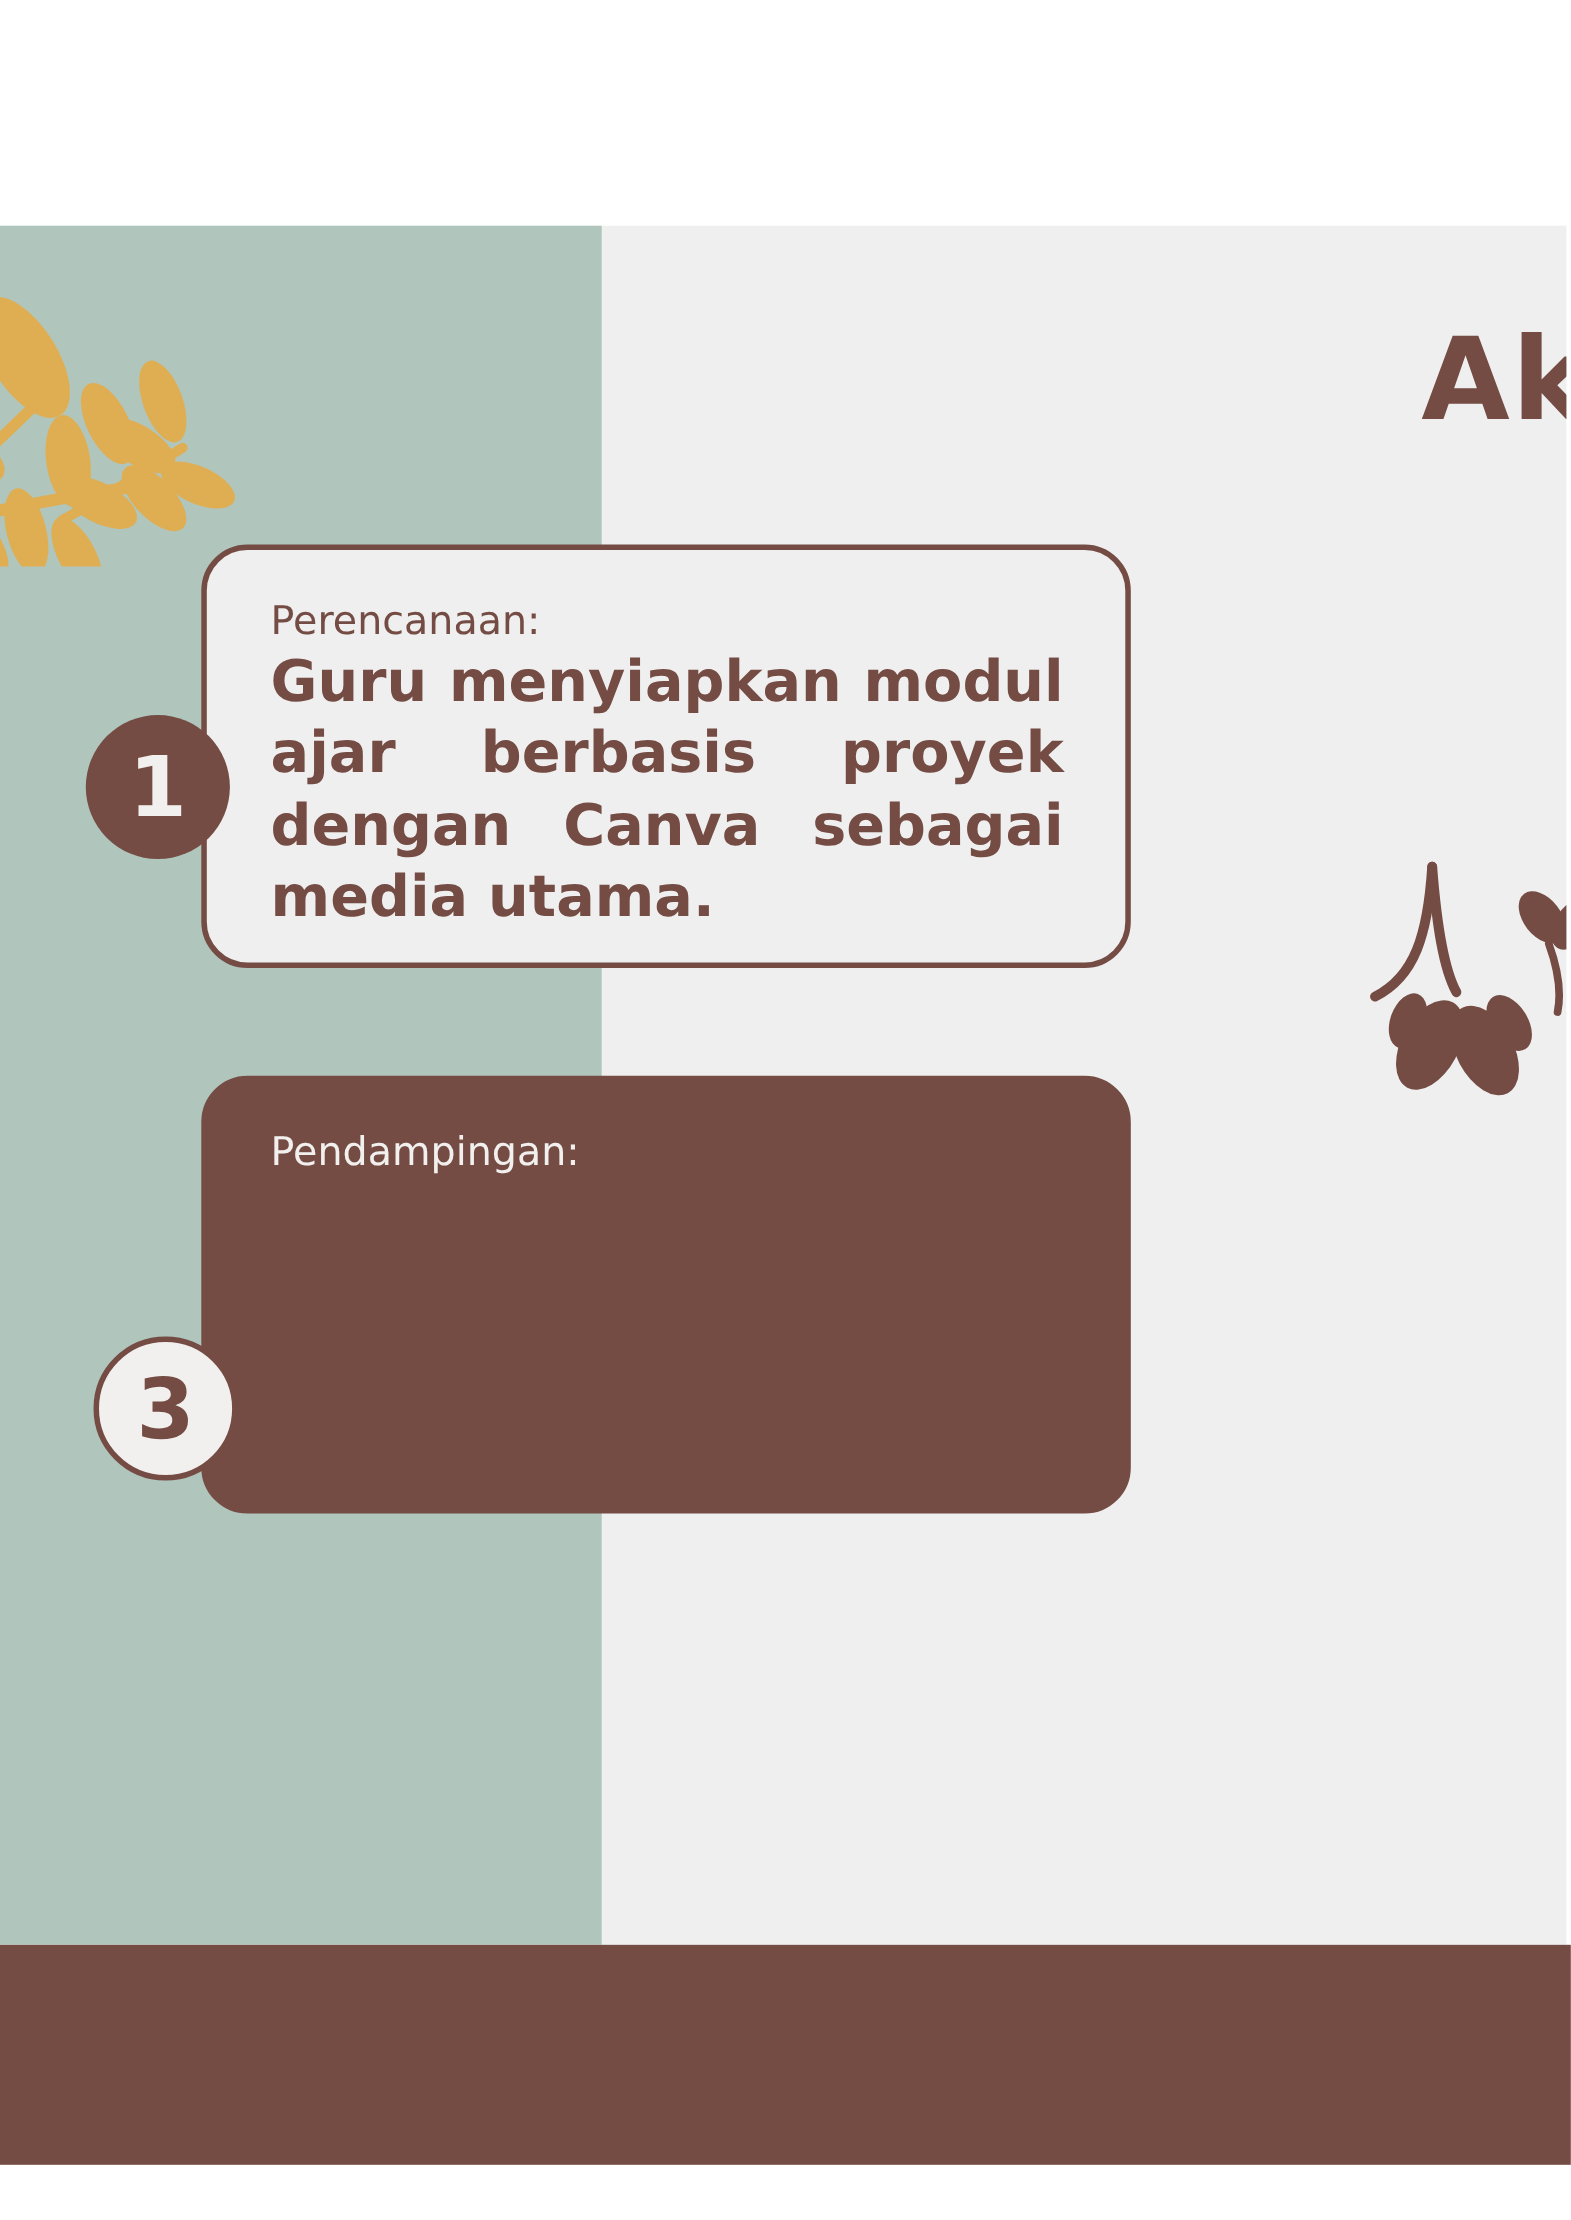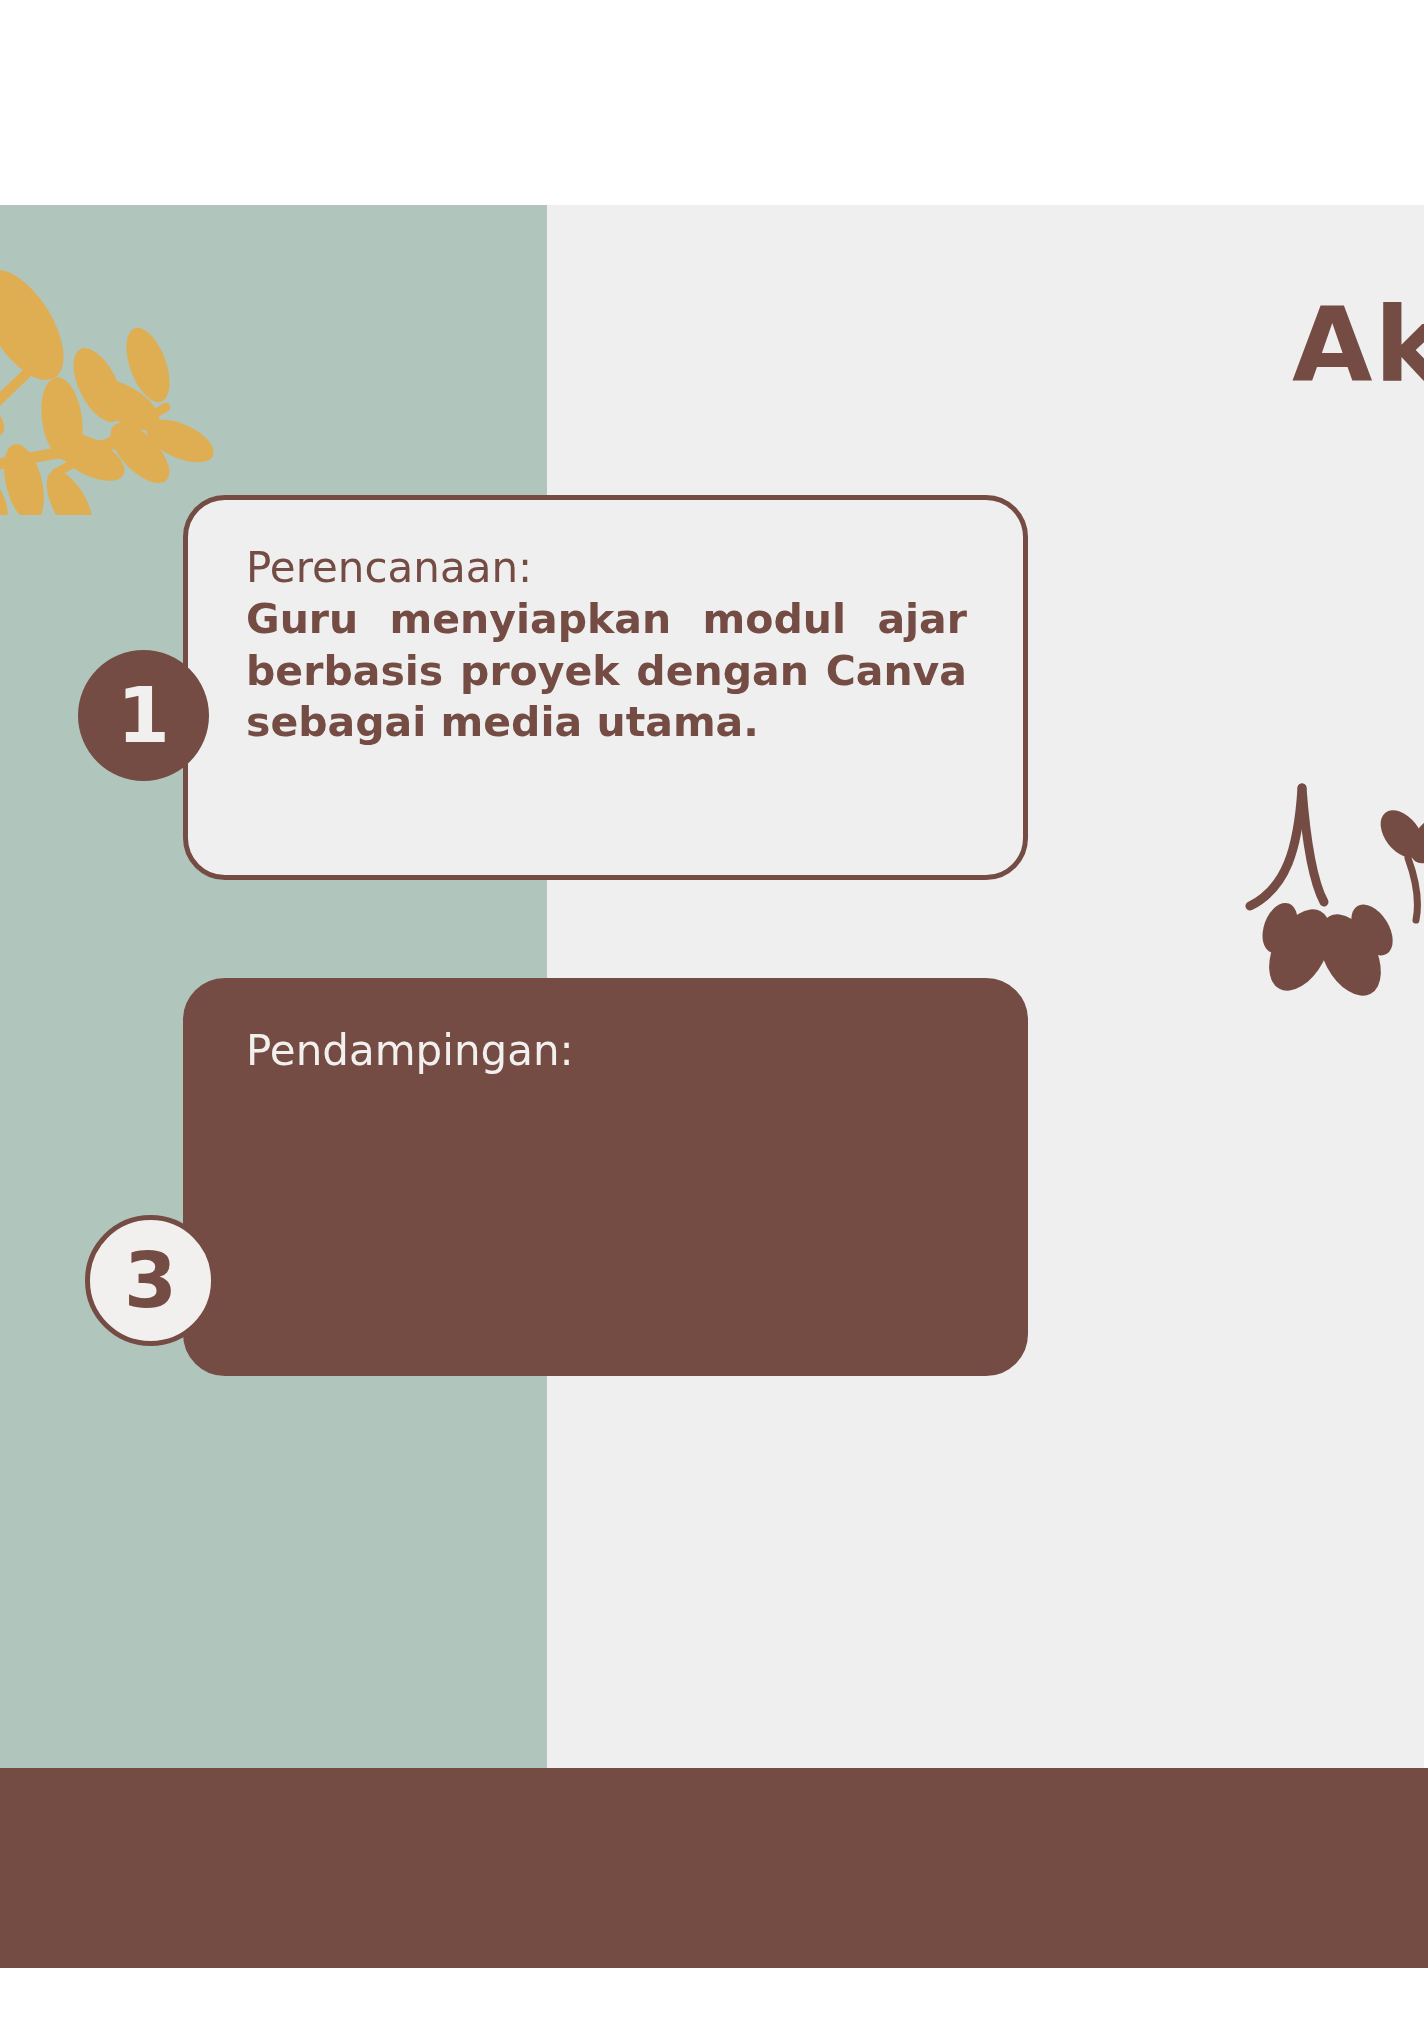--- a/index.html
+++ b/index.html
@@ -88,28 +88,28 @@
   .card.solid {
     background: #744C44;
     border: 5px solid #744C44;
     margin-top: 40px;
   }
 
   #card-1 { left: 183px; top: 290px; width: 845px; height: 385px; }
   #card-2 { left: 183px; top: 733px; width: 845px; height: 398px; }
 
   .card-title {
-    font-size: 42px;
+    font-size: 36px;
     line-height: 1.05;
     margin: 0 0 4px 0;
     font-weight: 400;
     font-family: "DejaVu Sans", sans-serif;
   }
   .card-body {
-    font-size: 41px;
+    font-size: 52px;
     line-height: 1.26;
     margin: 0;
     text-align: justify;
     text-align-last: left;
     font-family: "DejaVu Sans", sans-serif;
   }
   .light .card-title, .light .card-body { color: #744C44; }
   .light .card-body { font-weight: 700; }
   .solid .card-title, .solid .card-body { color: #F2F0EE; }
 

